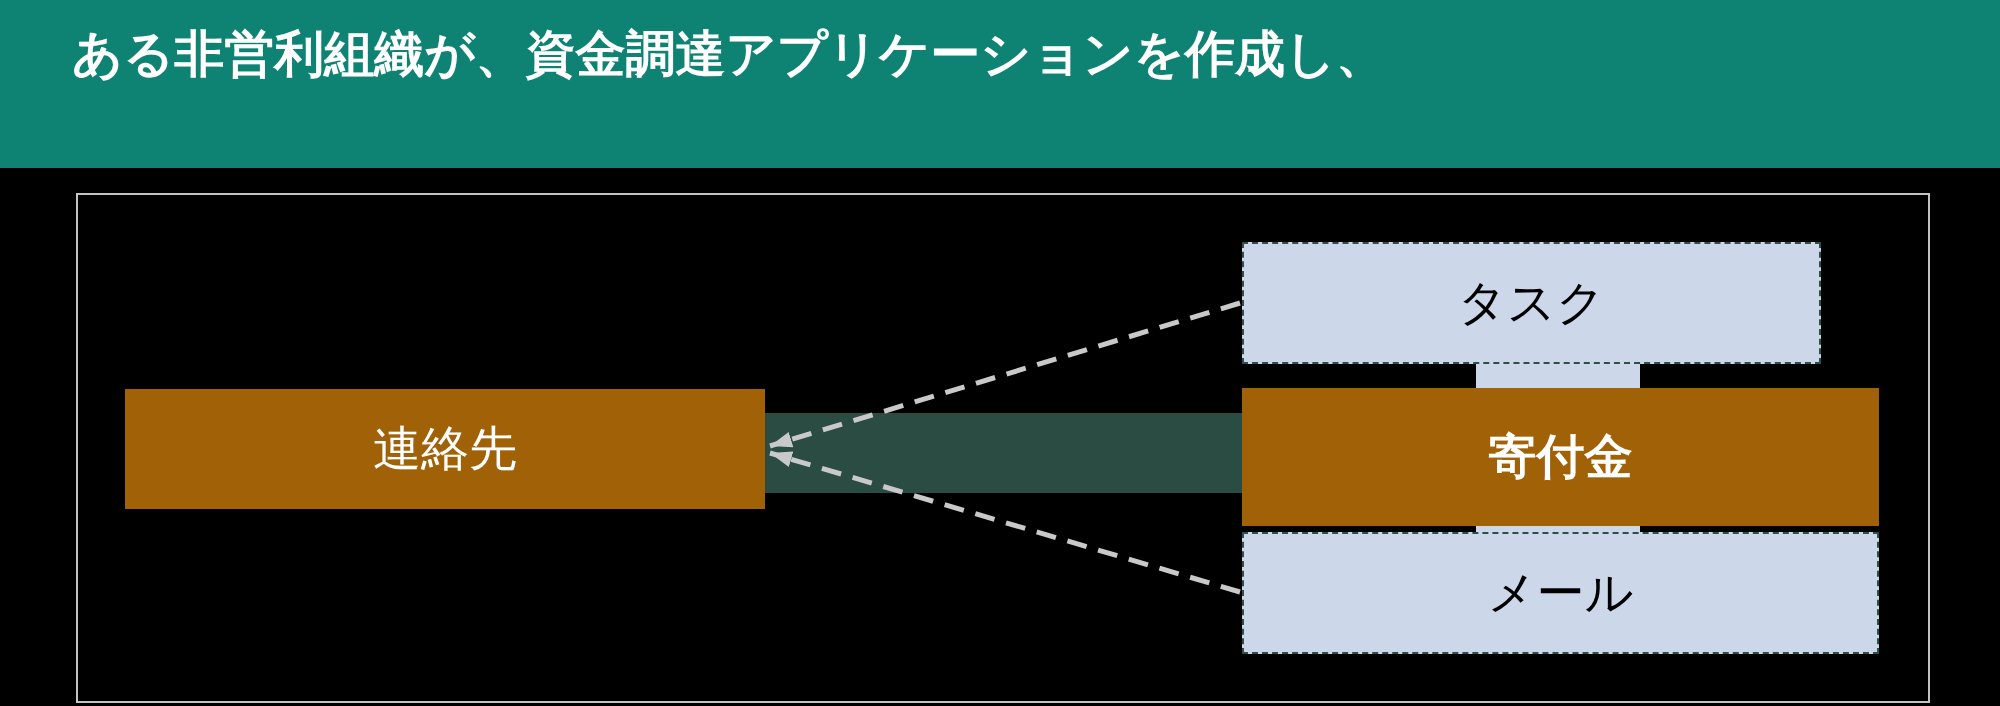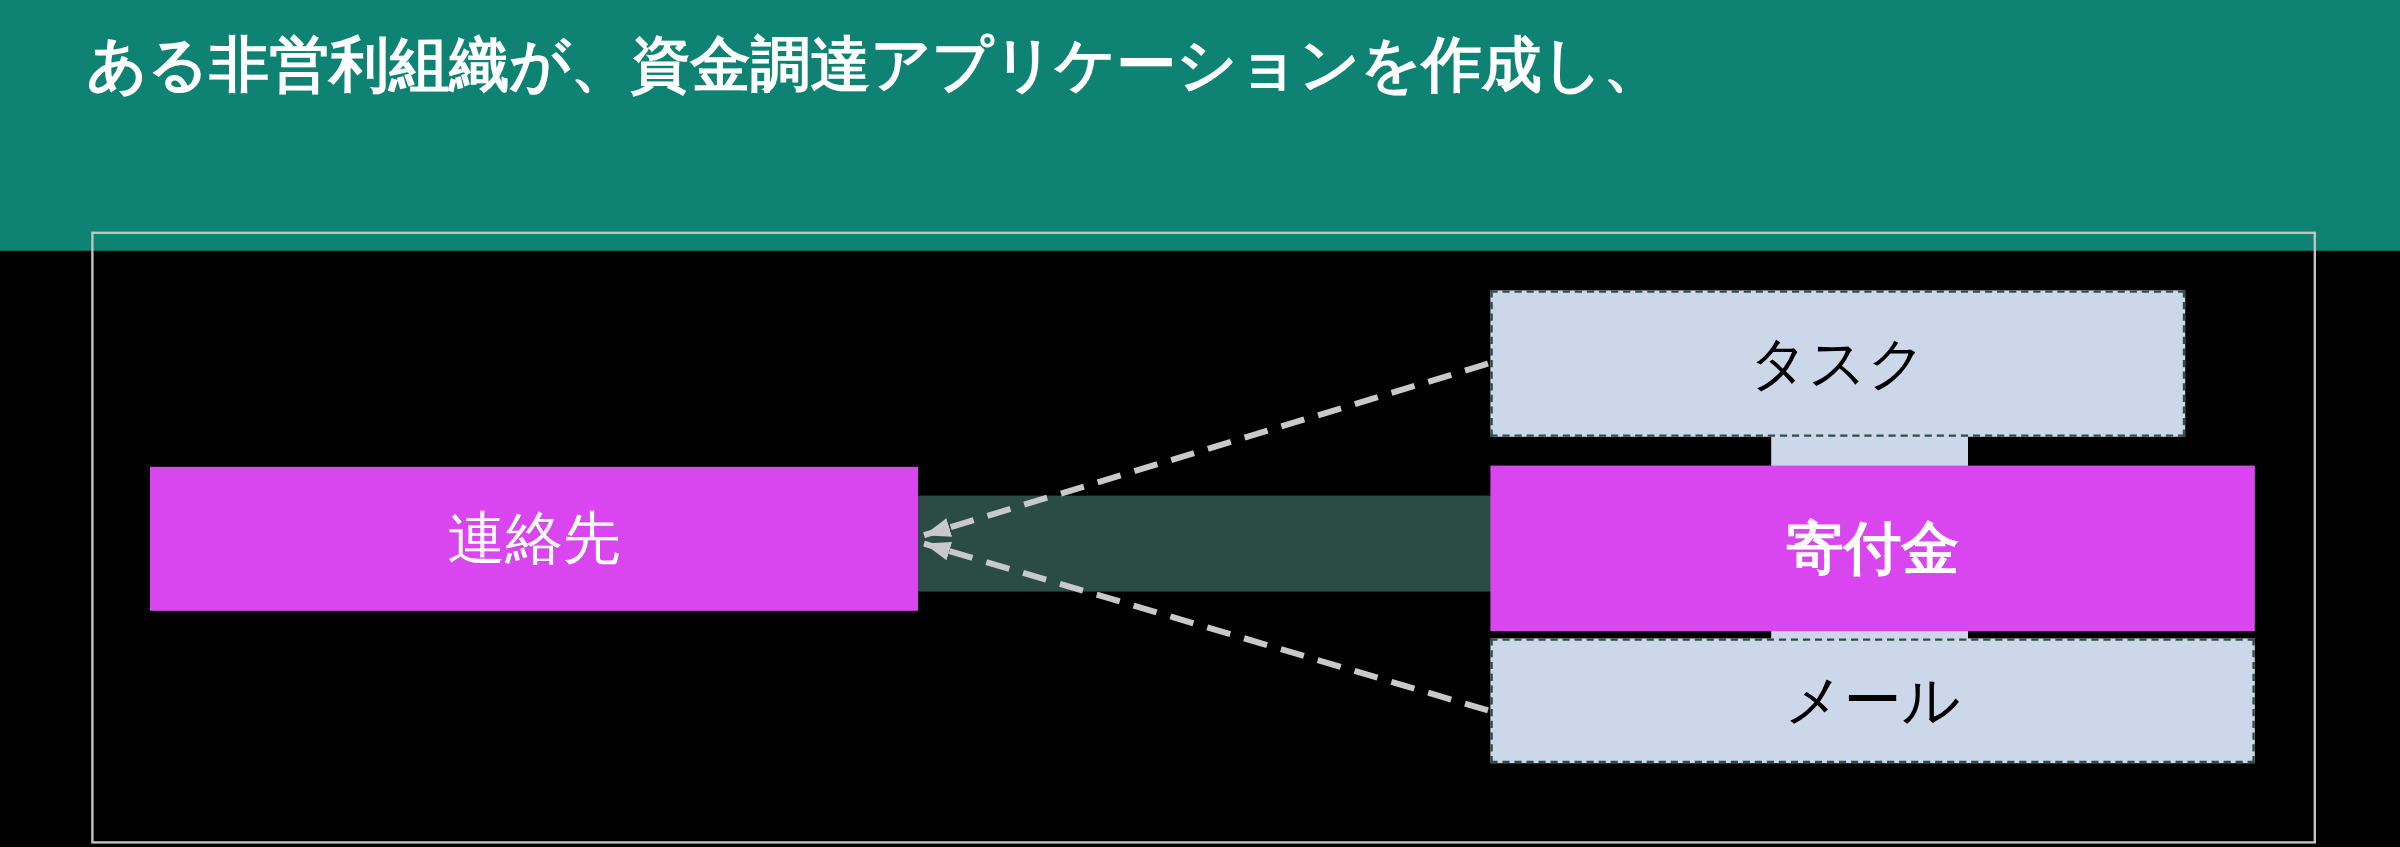--- a/index.html
+++ b/index.html
@@ -10,21 +10,21 @@
     height: 706px;
     background: #000;
     overflow: hidden;
     font-family: "Liberation Sans", "DejaVu Sans", sans-serif;
   }
 
   
   .banner {
     position: absolute;
     left: 0; top: 0;
-    width: 2000px; height: 209px;
+    width: 2000px; height: 168px;
     background: #0e8373;
     color: #ffffff;
     padding: 24px 40px 0 72px;
   }
   .banner-line {
     font-size: 50px;
     font-weight: bold;
     line-height: 60px;
     white-space: nowrap;
   }
@@ -40,32 +40,32 @@
 
   
   .box {
     position: absolute;
     display: flex;
     align-items: center;
     justify-content: center;
     font-size: 48px;
   }
   .box-dark {
-    background: #d946ef;
+    background: #a16207;
     color: #ffffff;
   }
   .box-light {
     background: #ccd7ea;
     color: #000000;
     border: 2px dashed #2e4f47;
   }
   .box-contact  { left: 125px;  top: 389px; width: 640px; height: 120px; }
   .box-donation { left: 1242px; top: 388px; width: 637px; height: 138px; font-weight: bold; }
   .box-task     { left: 1242px; top: 242px; width: 579px; height: 122px; }
-  .box-mail     { left: 1242px; top: 532px; width: 637px; height: 104px; }
+  .box-mail     { left: 1242px; top: 532px; width: 637px; height: 122px; }
 
   
   .hconnector {
     position: absolute;
     left: 765px; top: 413px;
     width: 480px; height: 80px;
     background: #2a4c43;
   }
   .vconnector {
     position: absolute;

